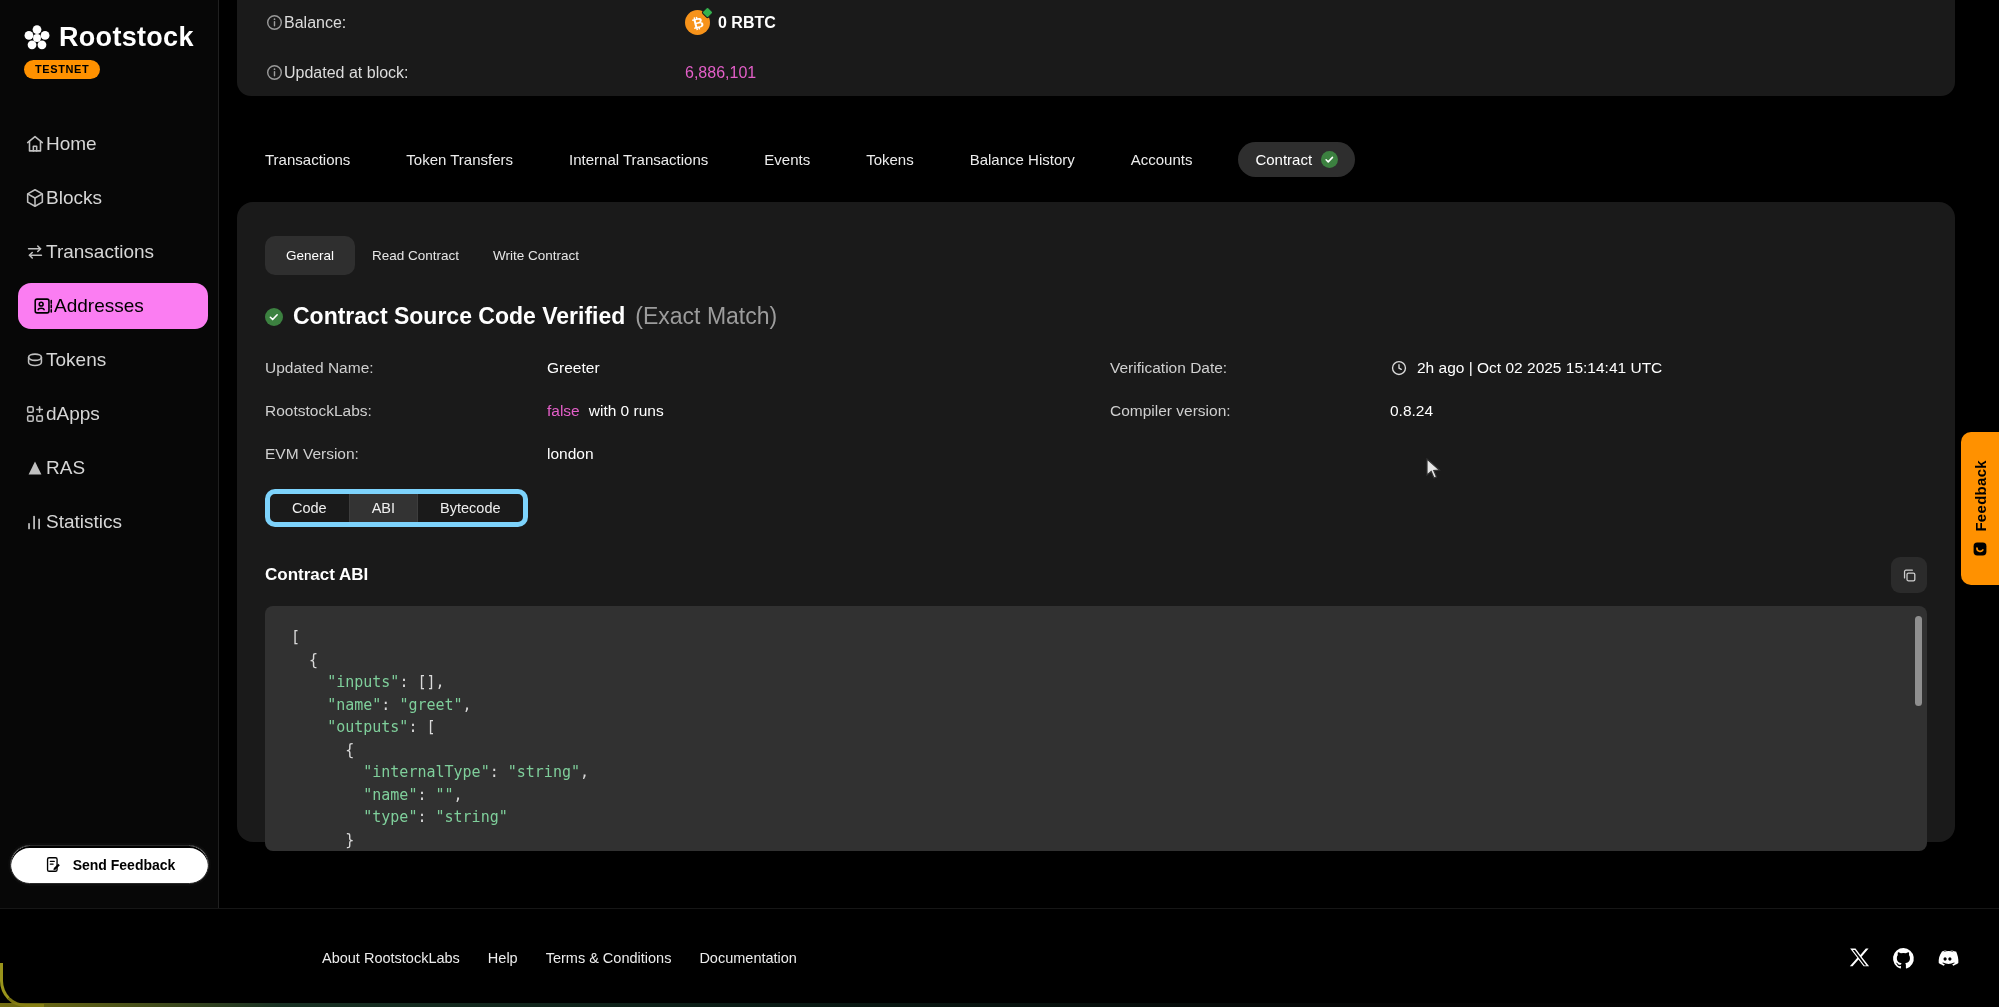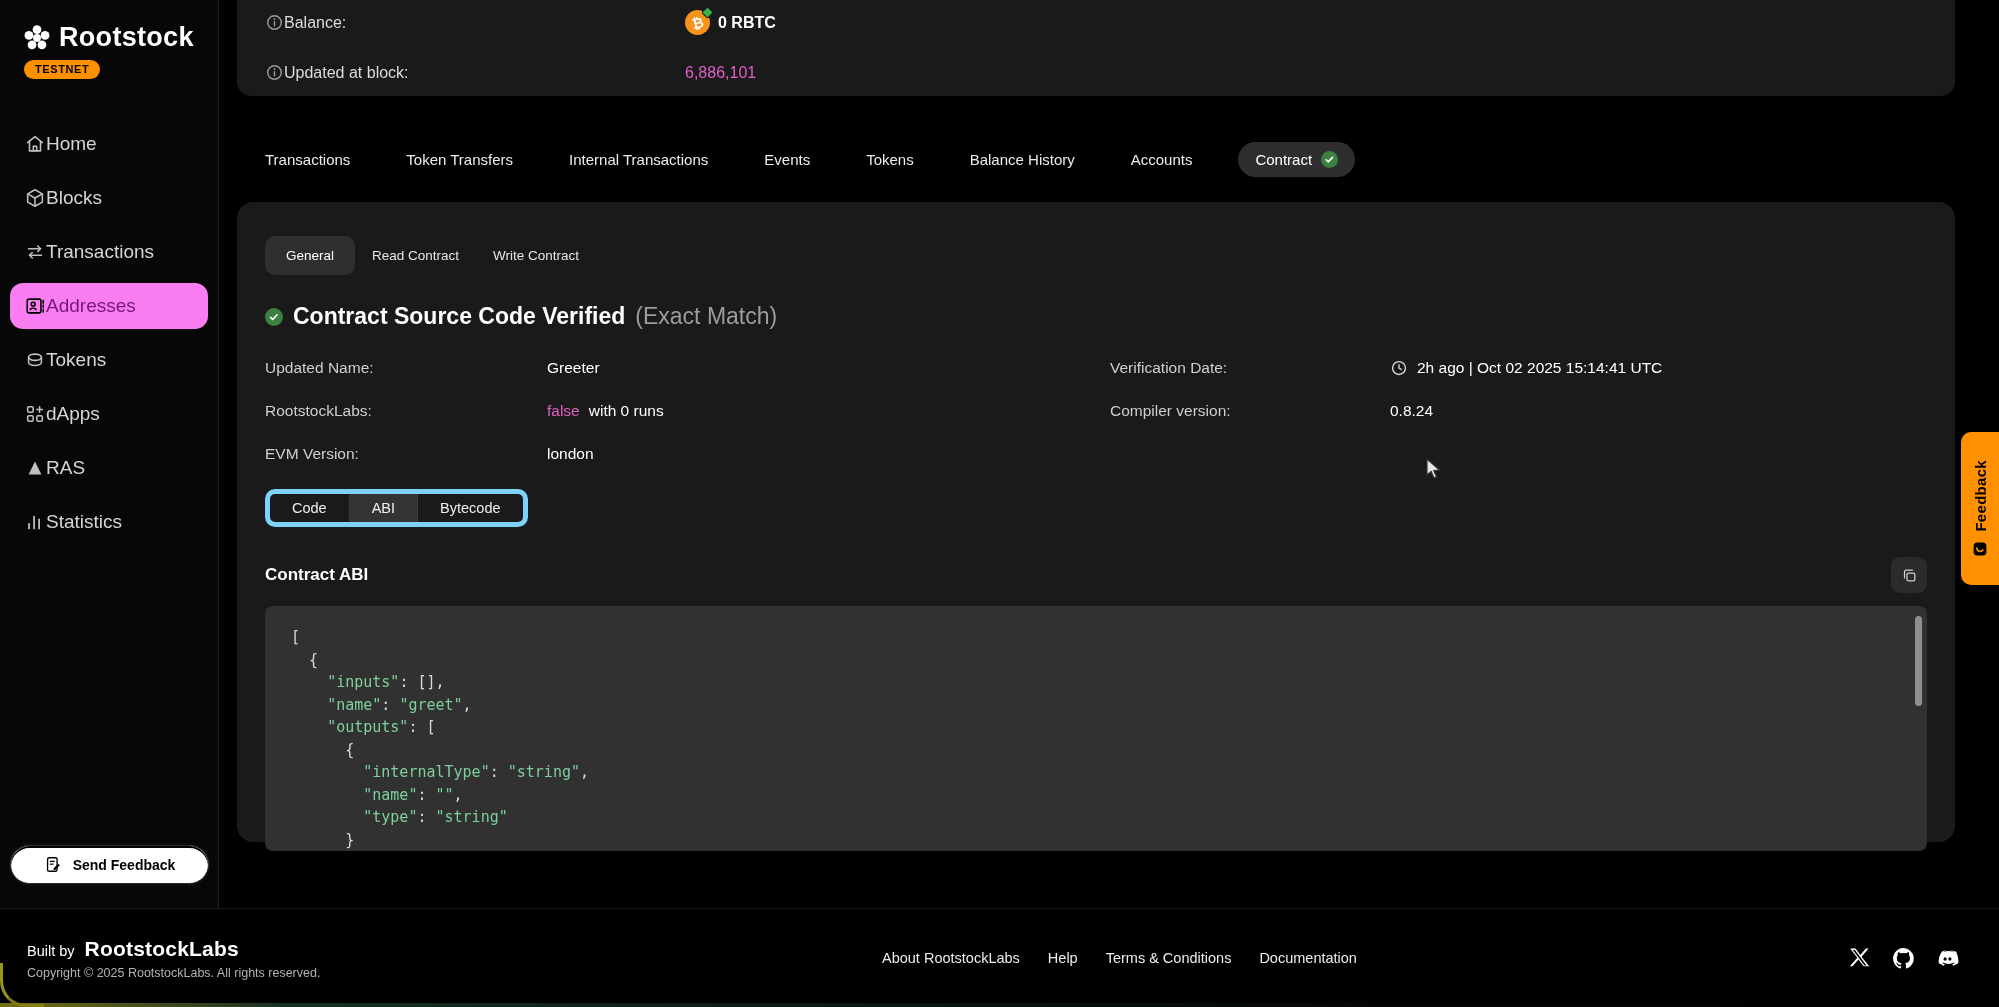--- a/index.html
+++ b/index.html
@@ -27,21 +27,21 @@
     background:#FF9100; color:#000; font-size:11px; font-weight:bold;
     padding:3px 11px 4px; border-radius:11px; letter-spacing:.6px;
   }
   .nav { margin-top:42px; padding:0 10px; display:flex; flex-direction:column; gap:8px; }
   .nav-item {
     display:flex; align-items:center; 
     padding:12px 14px; border-radius:13px;
     color:#d6d6d6; font-size:19px; cursor:pointer;
   }
   .nav-item .nav-icon { width:22px; height:22px; color:#c0c0c0; display:flex; align-items:center; justify-content:center; }
-  .nav-item.active { background:#FB7DF2; color:#701a75; }
+  .nav-item.active { background:#FB7DF2; color:#000000;margin-left:8px; }
   .nav-item.active .nav-icon { color:#000; }
 
   .send-feedback-btn {
     position:absolute; left:10px; bottom:24px; width:199px; height:39px;
     background:#fff; color:#000; border-radius:20px;
     border:1px solid #2a2a2a; box-shadow:0 2px 0 0 #000 inset, 0 0 0 2px #0c0c0c;
     display:flex; align-items:center; justify-content:center; gap:10px;
     font-size:14px; font-weight:600; cursor:pointer;
   }
   .send-feedback-btn svg { width:19px; height:19px; }
@@ -428,27 +428,20 @@
 
 <div class="feedback-tab">
   <span class="vtext">Feedback</span>
   <svg viewBox="0 0 20 20">
       <rect x="2" y="2" width="16" height="16" rx="4.5" fill="#000"></rect>
       <path d="M6.2 9a4 4 0 0 0 7.4 2.1" stroke="#FF9100" stroke-width="2.2" fill="none" stroke-linecap="round"></path>
     </svg>
 </div>
 
 <footer class="footer">
-  <div class="footer-left">
-    <div class="built-row">
-      <span class="built-by">Built by</span>
-      <span class="built-brand">RootstockLabs</span>
-    </div>
-    <div class="copyright">Copyright © 2025 RootstockLabs. All rights reserved.</div>
-  </div>
   <nav class="footer-links">
     <span class="footer-link">About RootstockLabs</span>
     <span class="footer-link">Help</span>
     <span class="footer-link">Terms &amp; Conditions</span>
     <span class="footer-link">Documentation</span>
   </nav>
   <div class="footer-socials">
     <span class="social-icon">
       <svg viewBox="0 0 24 24">
           <path fill="currentColor" d="M3 2.5h5.2l4.6 6.1 5.3-6.1h2.6l-6.7 7.7 7.2 9.3h-5.2l-5-6.6-5.7 6.6H2.7l7.2-8.3L3 2.5zm2.6 1.4l11.2 14.8h1.9L7.6 3.9H5.6z"></path>

